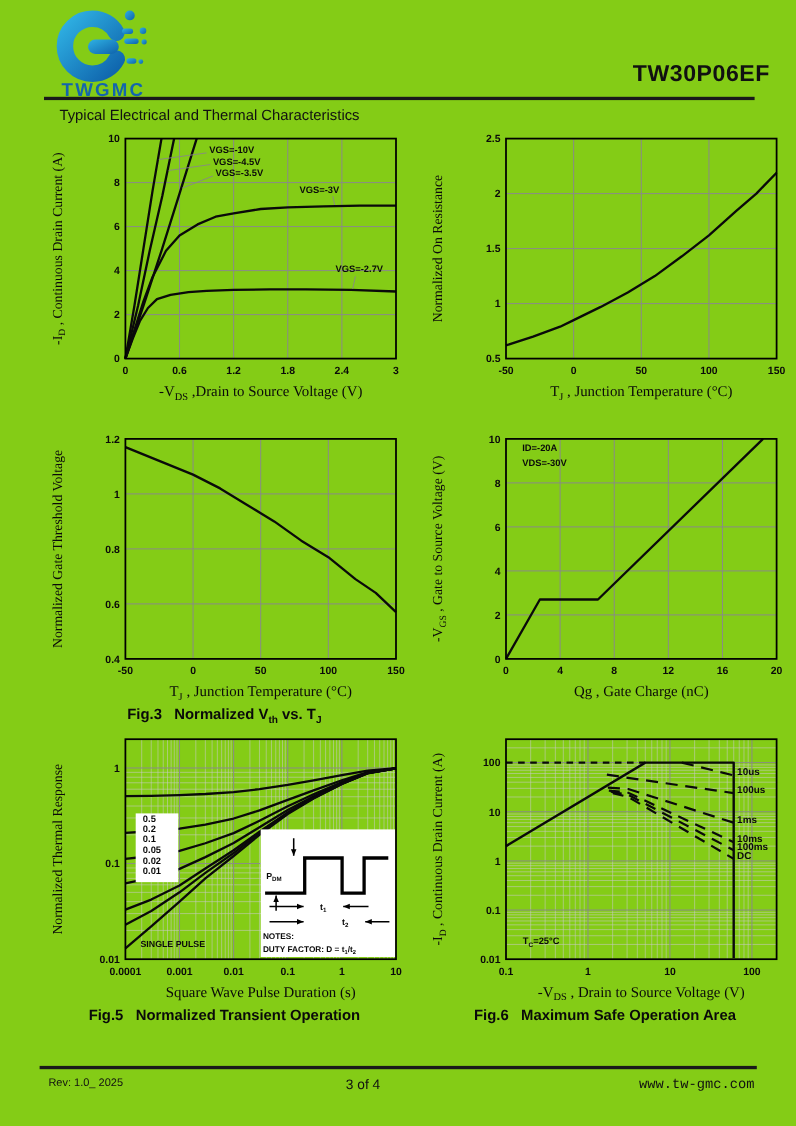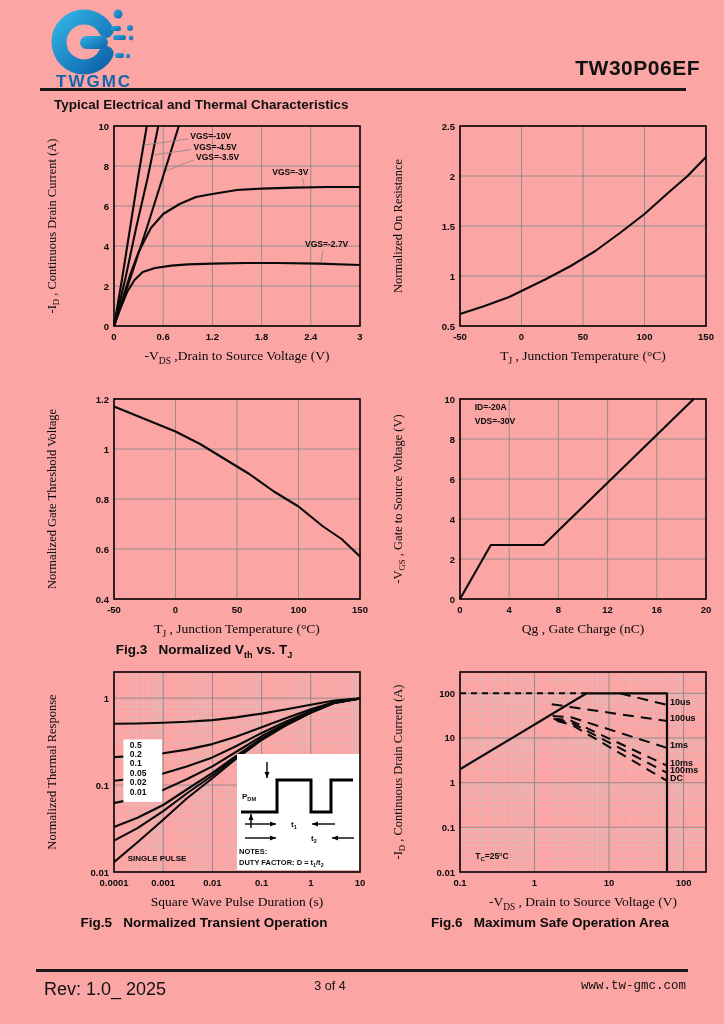--- a/index.html
+++ b/index.html
@@ -1,30 +1,30 @@
 <!DOCTYPE html>
 <html><head>
 <meta charset="utf-8">
 <style>
   html,body{margin:0;padding:0;background:#ffffff;}
-  .page{position:relative;width:724px;height:1024px;background:#fca5a5;overflow:hidden;
+  .page{position:relative;width:724px;height:1024px;background:#84cc16;overflow:hidden;
         font-family:"Liberation Sans",sans-serif;color:#111;}
   .logo{position:absolute;left:40px;top:4px;}
   .part{position:absolute;right:24px;top:56px;font-size:21px;font-weight:bold;letter-spacing:.5px;}
   .hrule{position:absolute;left:40px;top:88px;width:646px;height:3px;background:#1a1a1a;}
-  .section{position:absolute;left:54px;top:97px;font-size:13.5px;font-weight:bold;}
+  .section{position:absolute;left:54px;top:97px;font-size:13.5px;font-weight:normal;}
   .fig{position:absolute;width:336px;}
   #f1{left:36px;top:118px}  #f2{left:382px;top:118px}
   #f3{left:36px;top:391px}  #f4{left:382px;top:391px}
   #f5{left:36px;top:664px}  #f6{left:382px;top:664px}
   .fig svg{display:block;}
   .caption{text-align:center;font-weight:bold;font-size:13.5px;white-space:pre;margin-top:1px;color:#0a0a0a;}
   .caption sub{font-size:.68em;}
   .frule{position:absolute;left:36px;top:969px;width:652px;height:3px;background:#1a1a1a;}
-  .foot-left{position:absolute;left:44px;top:979px;font-size:18px;}
+  .foot-left{position:absolute;left:44px;top:979px;font-size:10px;}
   .foot-center{position:absolute;left:0;top:979px;width:660px;text-align:center;font-size:12.5px;}
   .foot-right{position:absolute;right:38px;top:979px;font-size:12.5px;font-family:Liberation Mono, monospace;}
 </style>
 </head>
 <body>
 
 <div class="page">
 
   <svg class="logo" width="122" height="90" viewBox="0 0 122 90">
     <defs>

